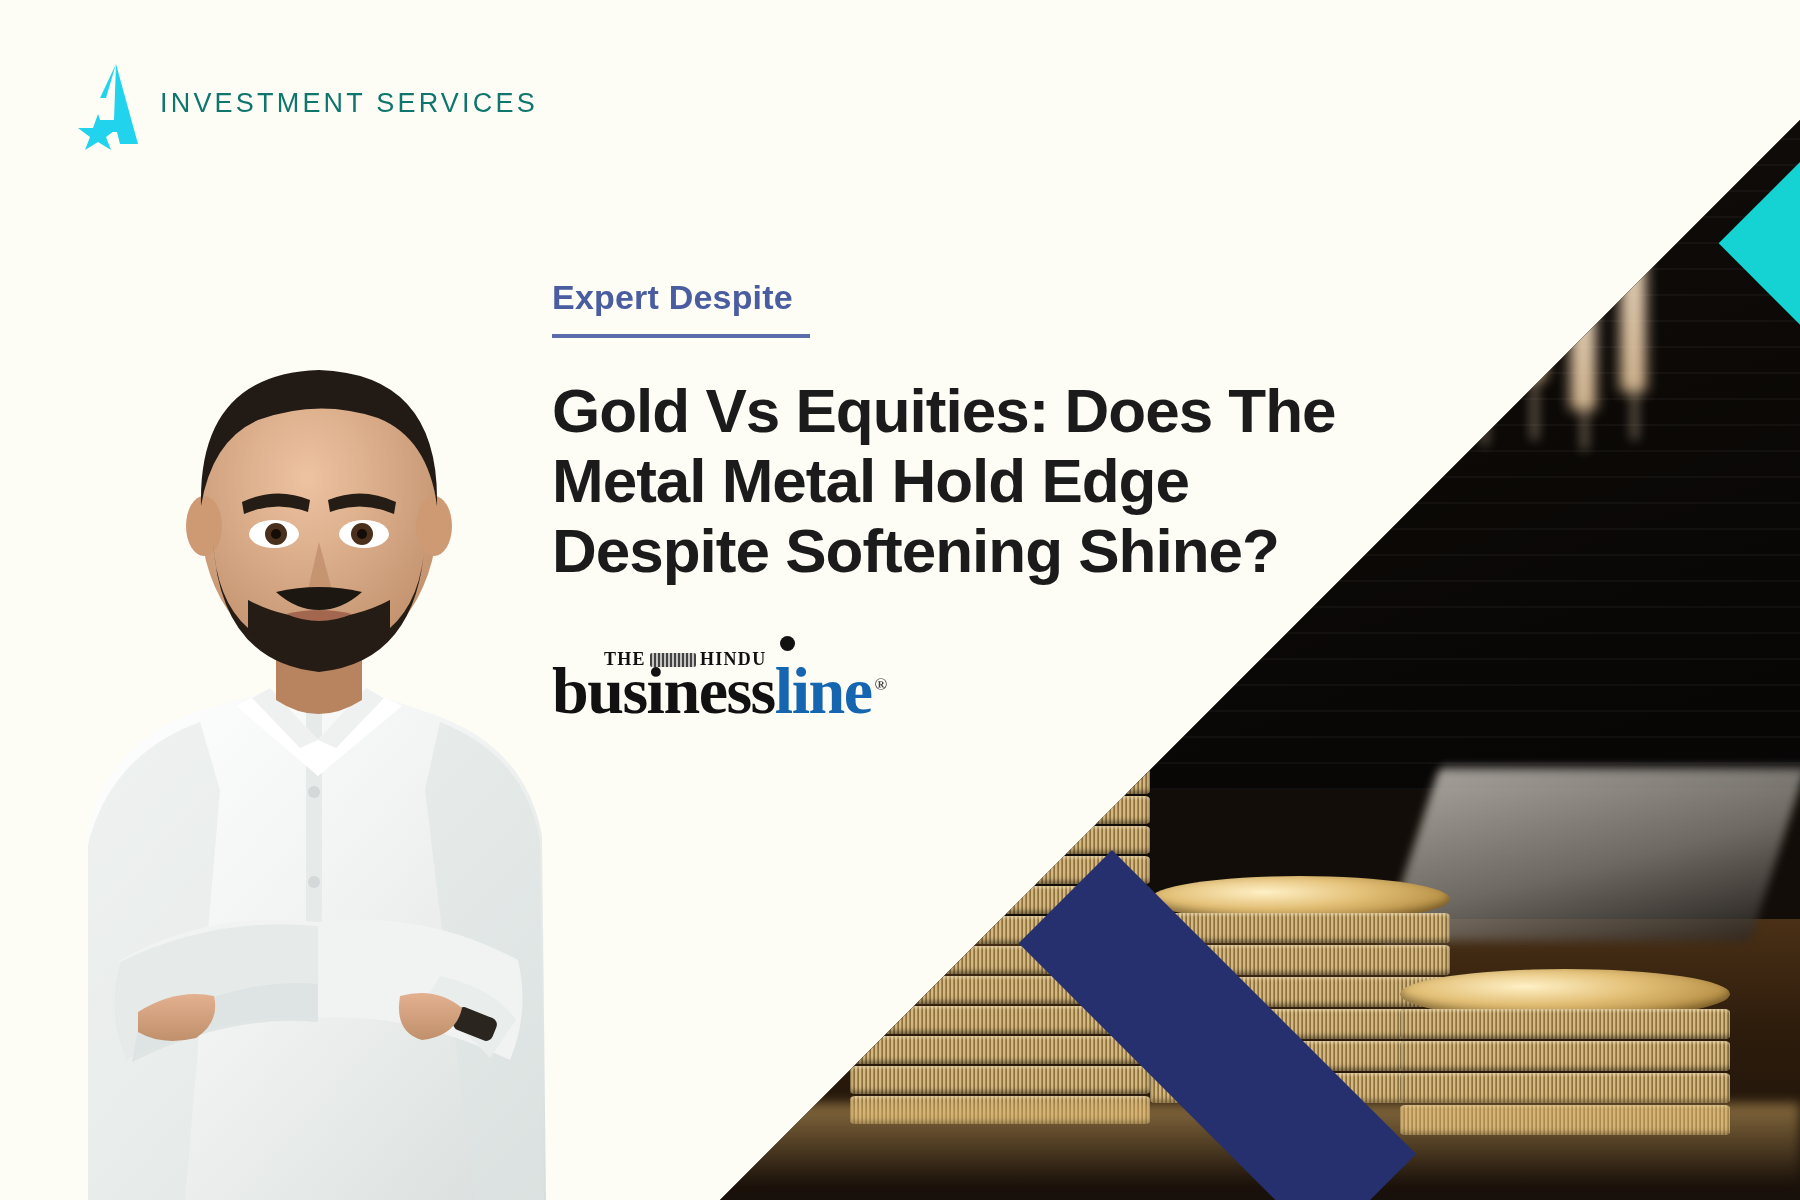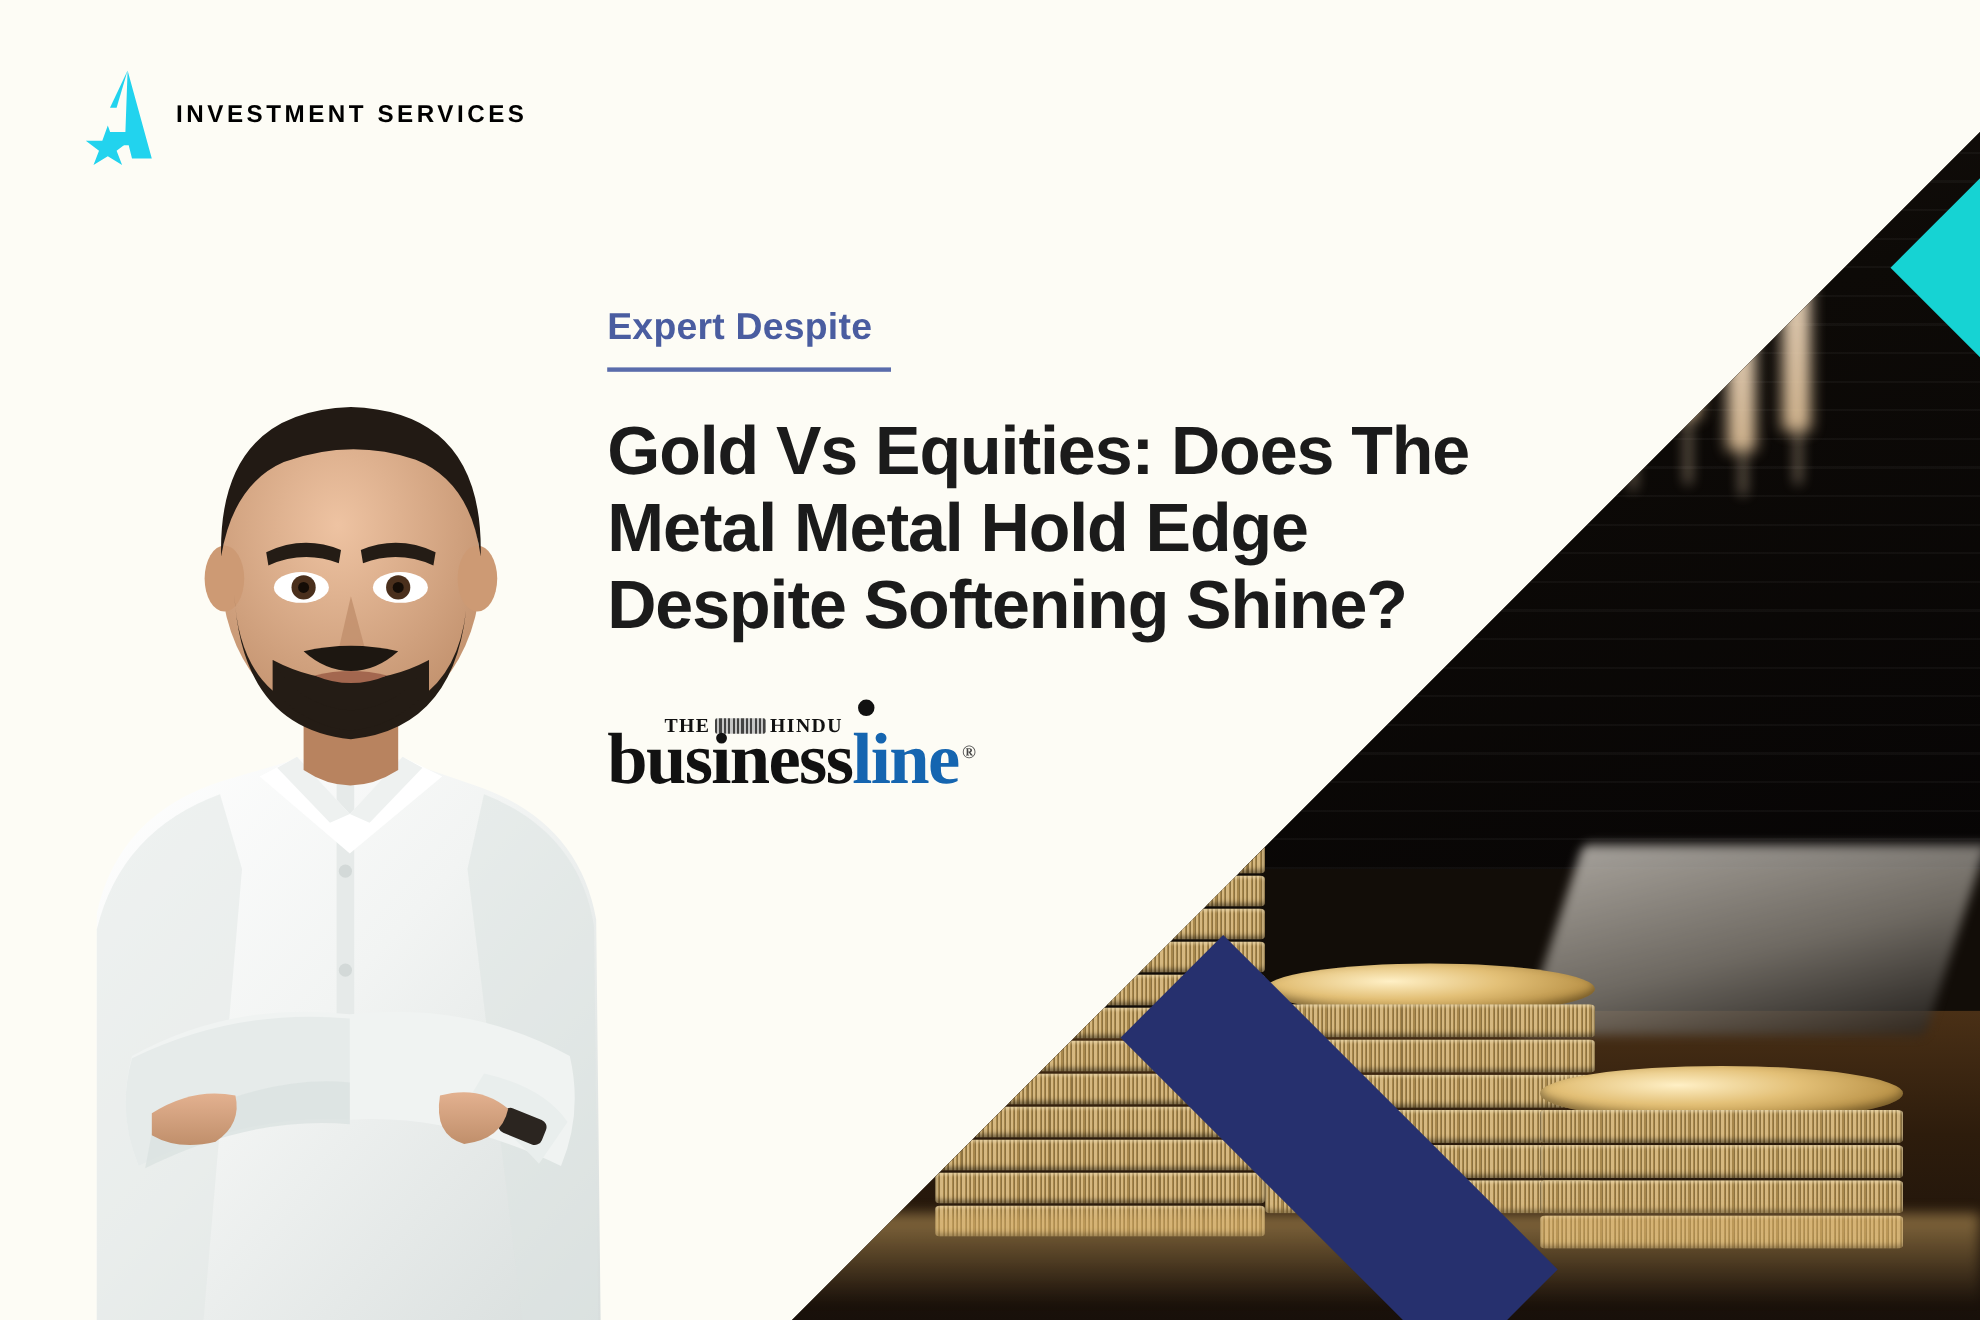--- a/index.html
+++ b/index.html
@@ -100,22 +100,22 @@
   .logo{ position:absolute; left:76px; top:58px; display:flex; align-items:center; gap:18px; }
   .logo-mark{ width:66px; height:92px; flex:0 0 auto; }
   .logo-words{ display:flex; flex-direction:column; }
   .logo-top{
     font-family:"Liberation Sans", sans-serif;
     font-weight:700; font-size:42px; letter-spacing:1.5px;
     color:#26306e; line-height:1.06;
   }
   .logo-sub{
     font-family:"Liberation Sans", sans-serif;
-    font-weight:700; font-size:22px; letter-spacing:3.2px;
-    color:#000000; line-height:1.15;
+    font-weight:400; font-size:27px; letter-spacing:3.2px;
+    color:#0f766e; line-height:1.15;
   }
 
   
   .portrait{ position:absolute; left:-30px; bottom:0; width:700px; height:930px; }
 
   
   .content{ position:absolute; left:552px; top:278px; width:900px; }
 
   .eyebrow{
     font-family:"Liberation Sans", sans-serif;

